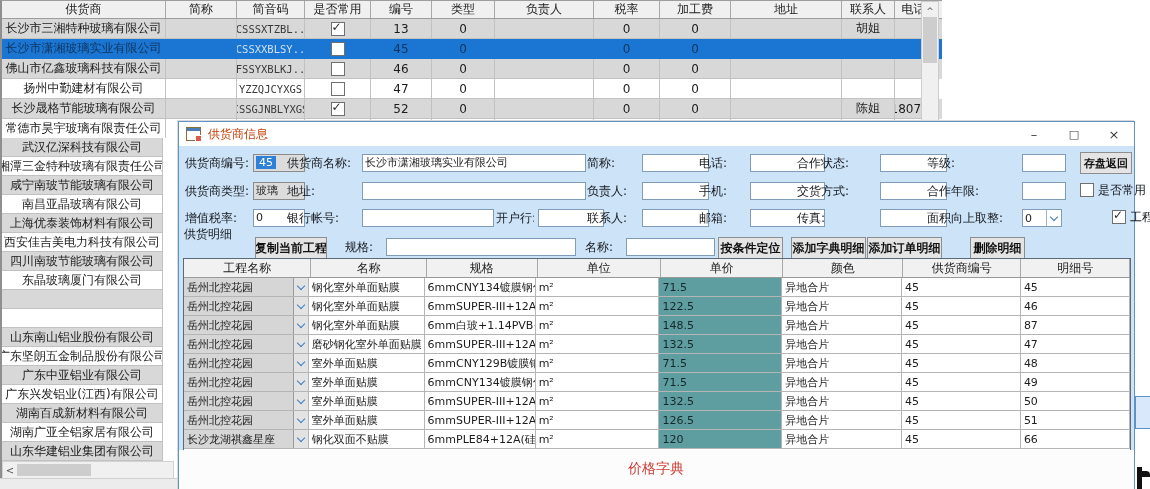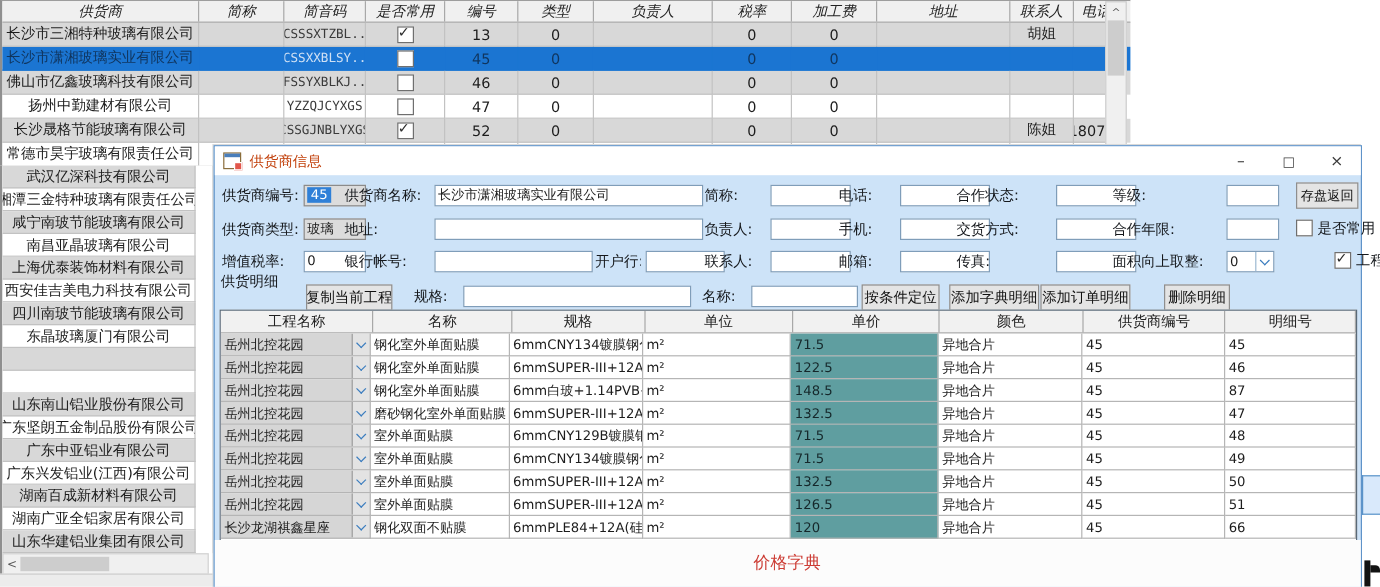--- a/index.html
+++ b/index.html
@@ -2,21 +2,21 @@
 <html><head>
 <meta charset="utf-8">
 <style>
   html,body{margin:0;padding:0;}
   body{font-family:"DejaVu Sans","Liberation Sans",sans-serif;}
   #screen{position:relative;width:1150px;height:489px;background:#ffffff;overflow:hidden;font-size:12px;color:#1c1c1c;}
   .abs{position:absolute;}
 
   
   #bg-grid{left:0;top:0;width:940px;height:140px;border-left:2px solid #8f8f8f;border-top:1px solid #9d9d9d;background:#fff;}
-  .g-header{display:flex;height:17px;background:#f0f0f0;border-bottom:1px solid #9d9d9d;font-style:italic;}
+  .g-header{display:flex;height:17px;background:#f0f0f0;border-bottom:1px solid #9d9d9d;}
   .g-header .gc{display:flex;align-items:center;justify-content:center;border-right:1px solid #a8a8a8;font-size:12px;color:#222;overflow:hidden;white-space:nowrap;}
   .grid-row{display:flex;height:20px;background:#ffffff;}
   #g-rows .grid-row:nth-child(odd){background:#d8d8d8;}
   #g-rows .grid-row.selected{background:#1b75d2;color:#10355e;}
   .grid-row .gc{display:flex;align-items:center;justify-content:center;border-right:1px solid #c2c2c2;border-bottom:1px solid #c2c2c2;overflow:hidden;white-space:nowrap;}
   .grid-row.selected .gc{border-right-color:#1b75d2;border-bottom-color:#1b75d2;}
   .w0{width:163px}.w1{width:70px}.w2{width:67px}.w3{width:65px}.w4{width:60px}.w5{width:62px}
   .w6{width:98px}.w7{width:65px}.w8{width:70px}.w9{width:110px}.w10{width:52px}.w11{width:37px}
   .code{font-family:"DejaVu Sans Mono","Liberation Mono",monospace;font-size:10.5px;color:#3a3a3a;}
   .selected .code{color:#cfe0f4;}
@@ -48,21 +48,21 @@
   #form-icon::after{content:"";position:absolute;right:-2px;bottom:-2px;width:5px;height:5px;background:#e2574c;border:1px solid #fff;}
   #dlg-title{margin-left:7px;font-size:12px;color:#c2410c;}
   .win-btn{position:absolute;top:0;width:40px;height:24px;display:flex;align-items:center;justify-content:center;color:#3c3c3c;font-size:13px;}
   #btn-close{right:0;}#btn-max{right:40px;font-size:11px;}#btn-min{right:80px;}
 
   #dlg-body{position:absolute;left:0;top:24px;right:0;bottom:0;}
   .lbl{position:absolute;height:18px;line-height:18px;text-align:left;font-size:12px;color:#15181c;white-space:nowrap;overflow:hidden;}
   .fld{position:absolute;height:16px;background:#fff;border:1px solid #7f9db9;font-size:11px;line-height:15px;padding:0 2px;overflow:hidden;white-space:nowrap;}
   .fld.gray{background:#dcdcdc;border-color:#8b8b8b;}
   .sel{background:#2f80d8;color:#fff;padding:0 3px;}
-  .btn{position:absolute;height:20px;background:#e4e4e4;border:1px solid #8e8e8e;font-size:12px;display:flex;align-items:center;justify-content:center;color:#111;white-space:nowrap;overflow:hidden;}
+  .btn{position:absolute;height:20px;background:#e4e4e4;border:1px solid #8e8e8e;font-size:12px;display:flex;align-items:center;justify-content:center;color:#111;white-space:nowrap;overflow:hidden;font-weight:bold;}
   .ckrow{position:absolute;height:16px;display:flex;align-items:center;gap:4px;font-size:12px;color:#15181c;white-space:nowrap;}
   .combo{display:flex;align-items:center;}
   .combo .val{flex:1;overflow:hidden;}
   .chevbox{width:14px;height:100%;display:flex;align-items:center;justify-content:center;border-left:1px solid #9cb8d2;flex:none;}
   .chev{width:5px;height:5px;border-right:1.5px solid #3b7dbf;border-bottom:1.5px solid #3b7dbf;transform:rotate(45deg);margin-top:-2px;}
 
   .section-lbl{position:absolute;font-size:12px;color:#15181c;}
 
   
   #dtable{position:absolute;left:4px;top:112px;width:946px;height:192px;border:1px solid #5a6a78;background:#fff;overflow:hidden;}

